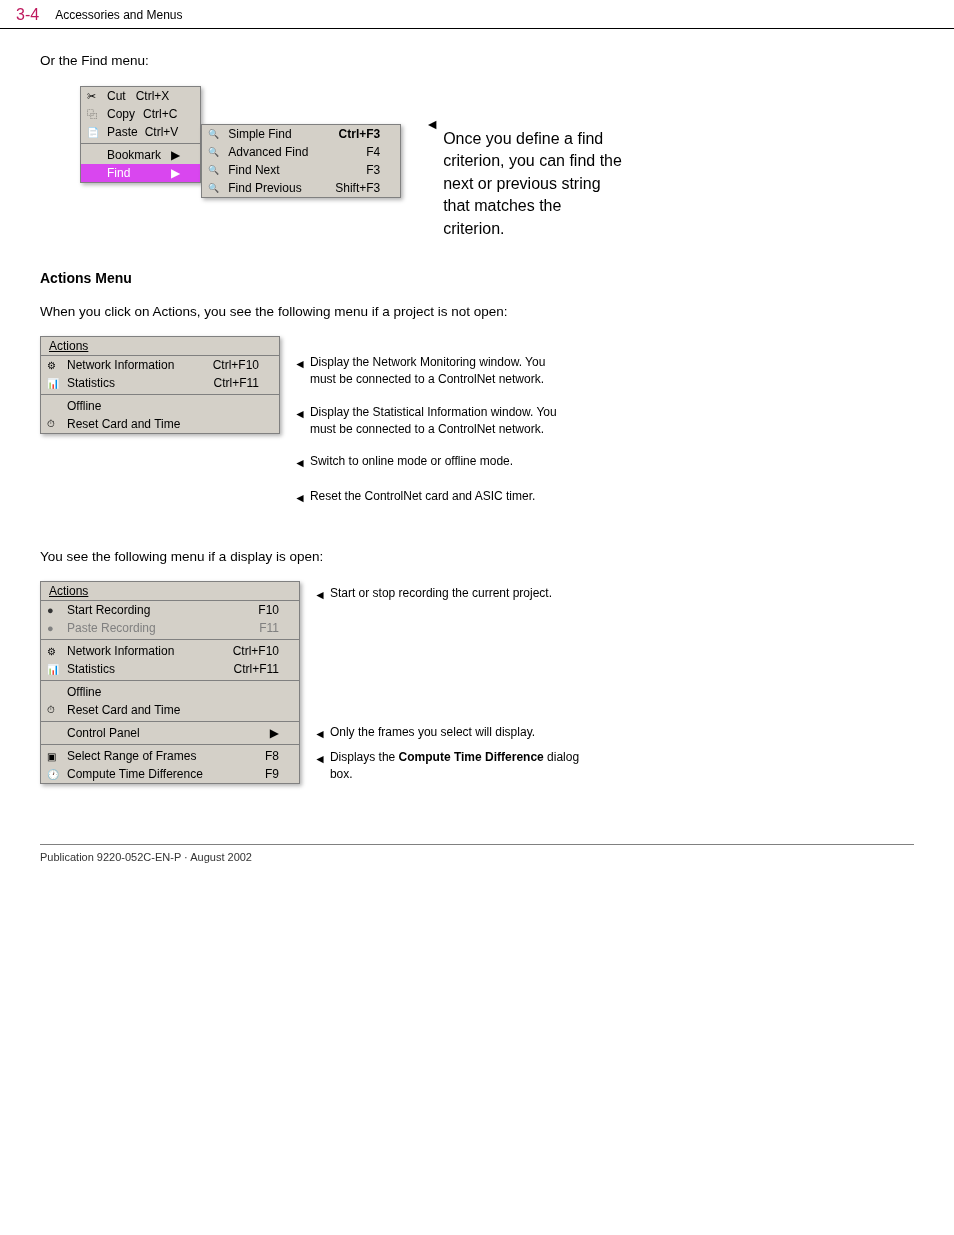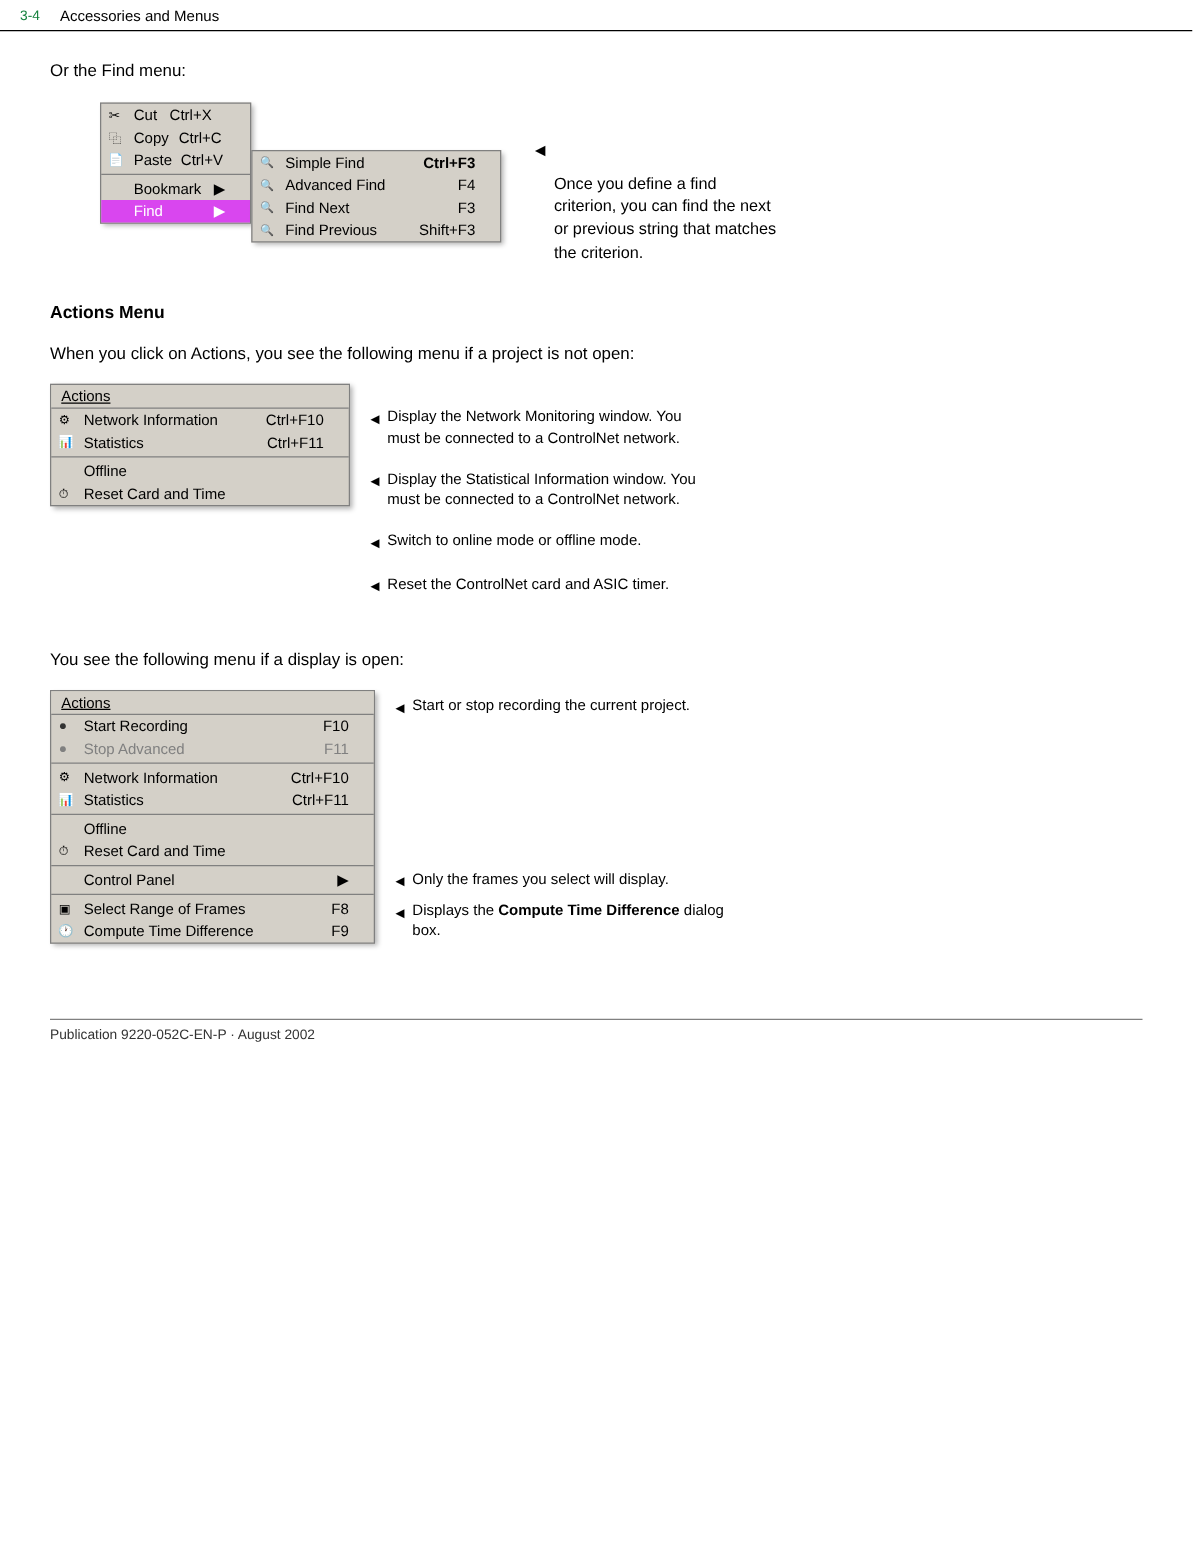--- a/index.html
+++ b/index.html
@@ -13,22 +13,22 @@
     }
 
     
     .header-bar {
       display: flex;
       align-items: center;
       border-bottom: 1.5px solid #000;
       padding: 6px 16px 4px 16px;
     }
     .header-section {
-      font-size: 11px;
-      color: #15803d;
+      font-size: 16px;
+      color: #be185d;
     }
 
     
     .content {
       padding: 24px 40px 40px 40px;
     }
 
     
     .intro-text {
       font-size: 13.5px;
@@ -89,25 +89,25 @@
     .find-submenu {
       border: 1px solid #808080;
       background: #d4d0c8;
       font-size: 12px;
       min-width: 200px;
       box-shadow: 2px 2px 4px rgba(0,0,0,0.3);
       margin-top: 38px;
     }
 
     .callout-text {
-      font-size: 13px;
+      font-size: 16px;
       color: #000;
       max-width: 180px;
       margin-left: 30px;
-      margin-top: 26px;
+      margin-top: 12px;
       line-height: 1.4;
     }
     .arrow-left {
       font-size: 12px;
       margin-right: 4px;
       margin-top: 2px;
     }
 
     
     .section-heading {
@@ -303,21 +303,21 @@
     <div class="actions-menu-area">
       <div class="actions-menu" style="min-width:260px;">
         <div class="menu-title">Actions</div>
         <div class="menu-item">
           <span class="icon" style="color:#333; font-size:11px;">●</span>
           <span>Start Recording</span>
           <span class="shortcut" style="margin-left:auto;padding-left:10px;">F10</span>
         </div>
         <div class="menu-item disabled">
           <span class="icon" style="font-size:11px; color:#808080;">●</span>
-          <span>Stop Advanced</span>
+          <span>Paste Recording</span>
           <span class="shortcut" style="margin-left:auto;padding-left:10px;color:#808080;">F11</span>
         </div>
         <div class="menu-separator"></div>
         <div class="menu-item">
           <span class="icon" style="font-size:10px;">⚙</span>
           <span>Network Information</span>
           <span class="shortcut" style="margin-left:auto;padding-left:10px;">Ctrl+F10</span>
         </div>
         <div class="menu-item">
           <span class="icon" style="font-size:10px;">📊</span>

